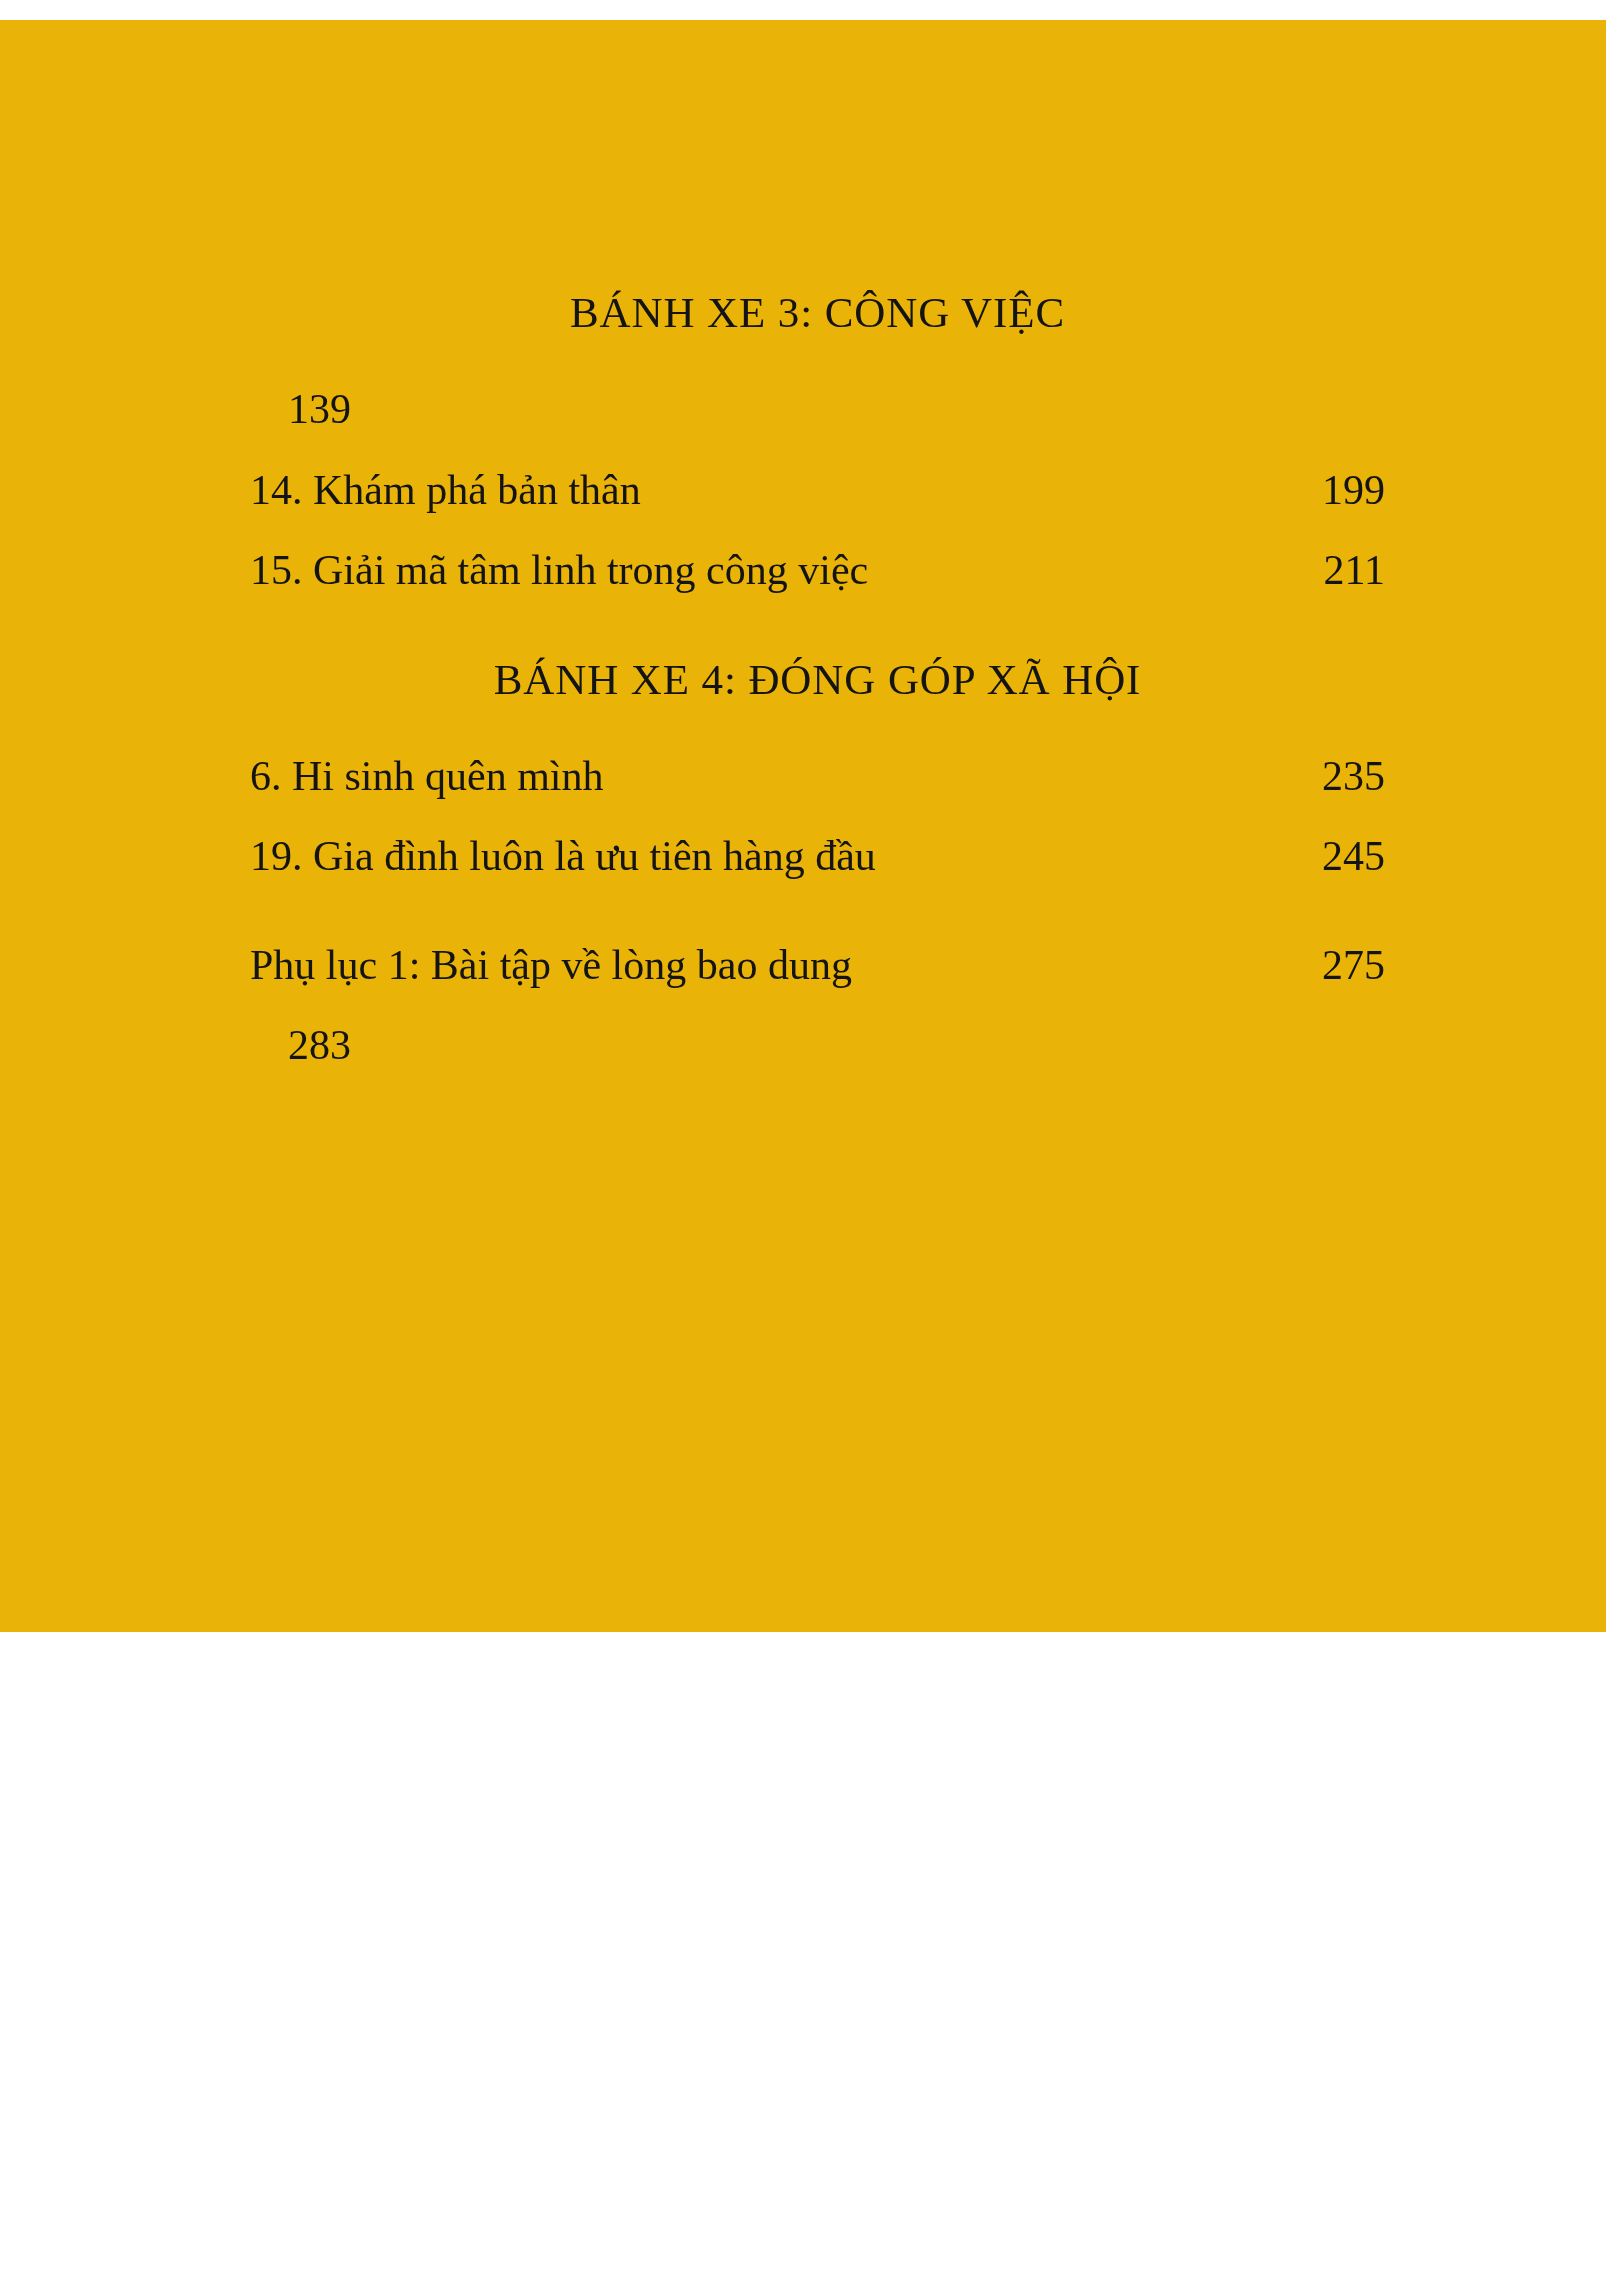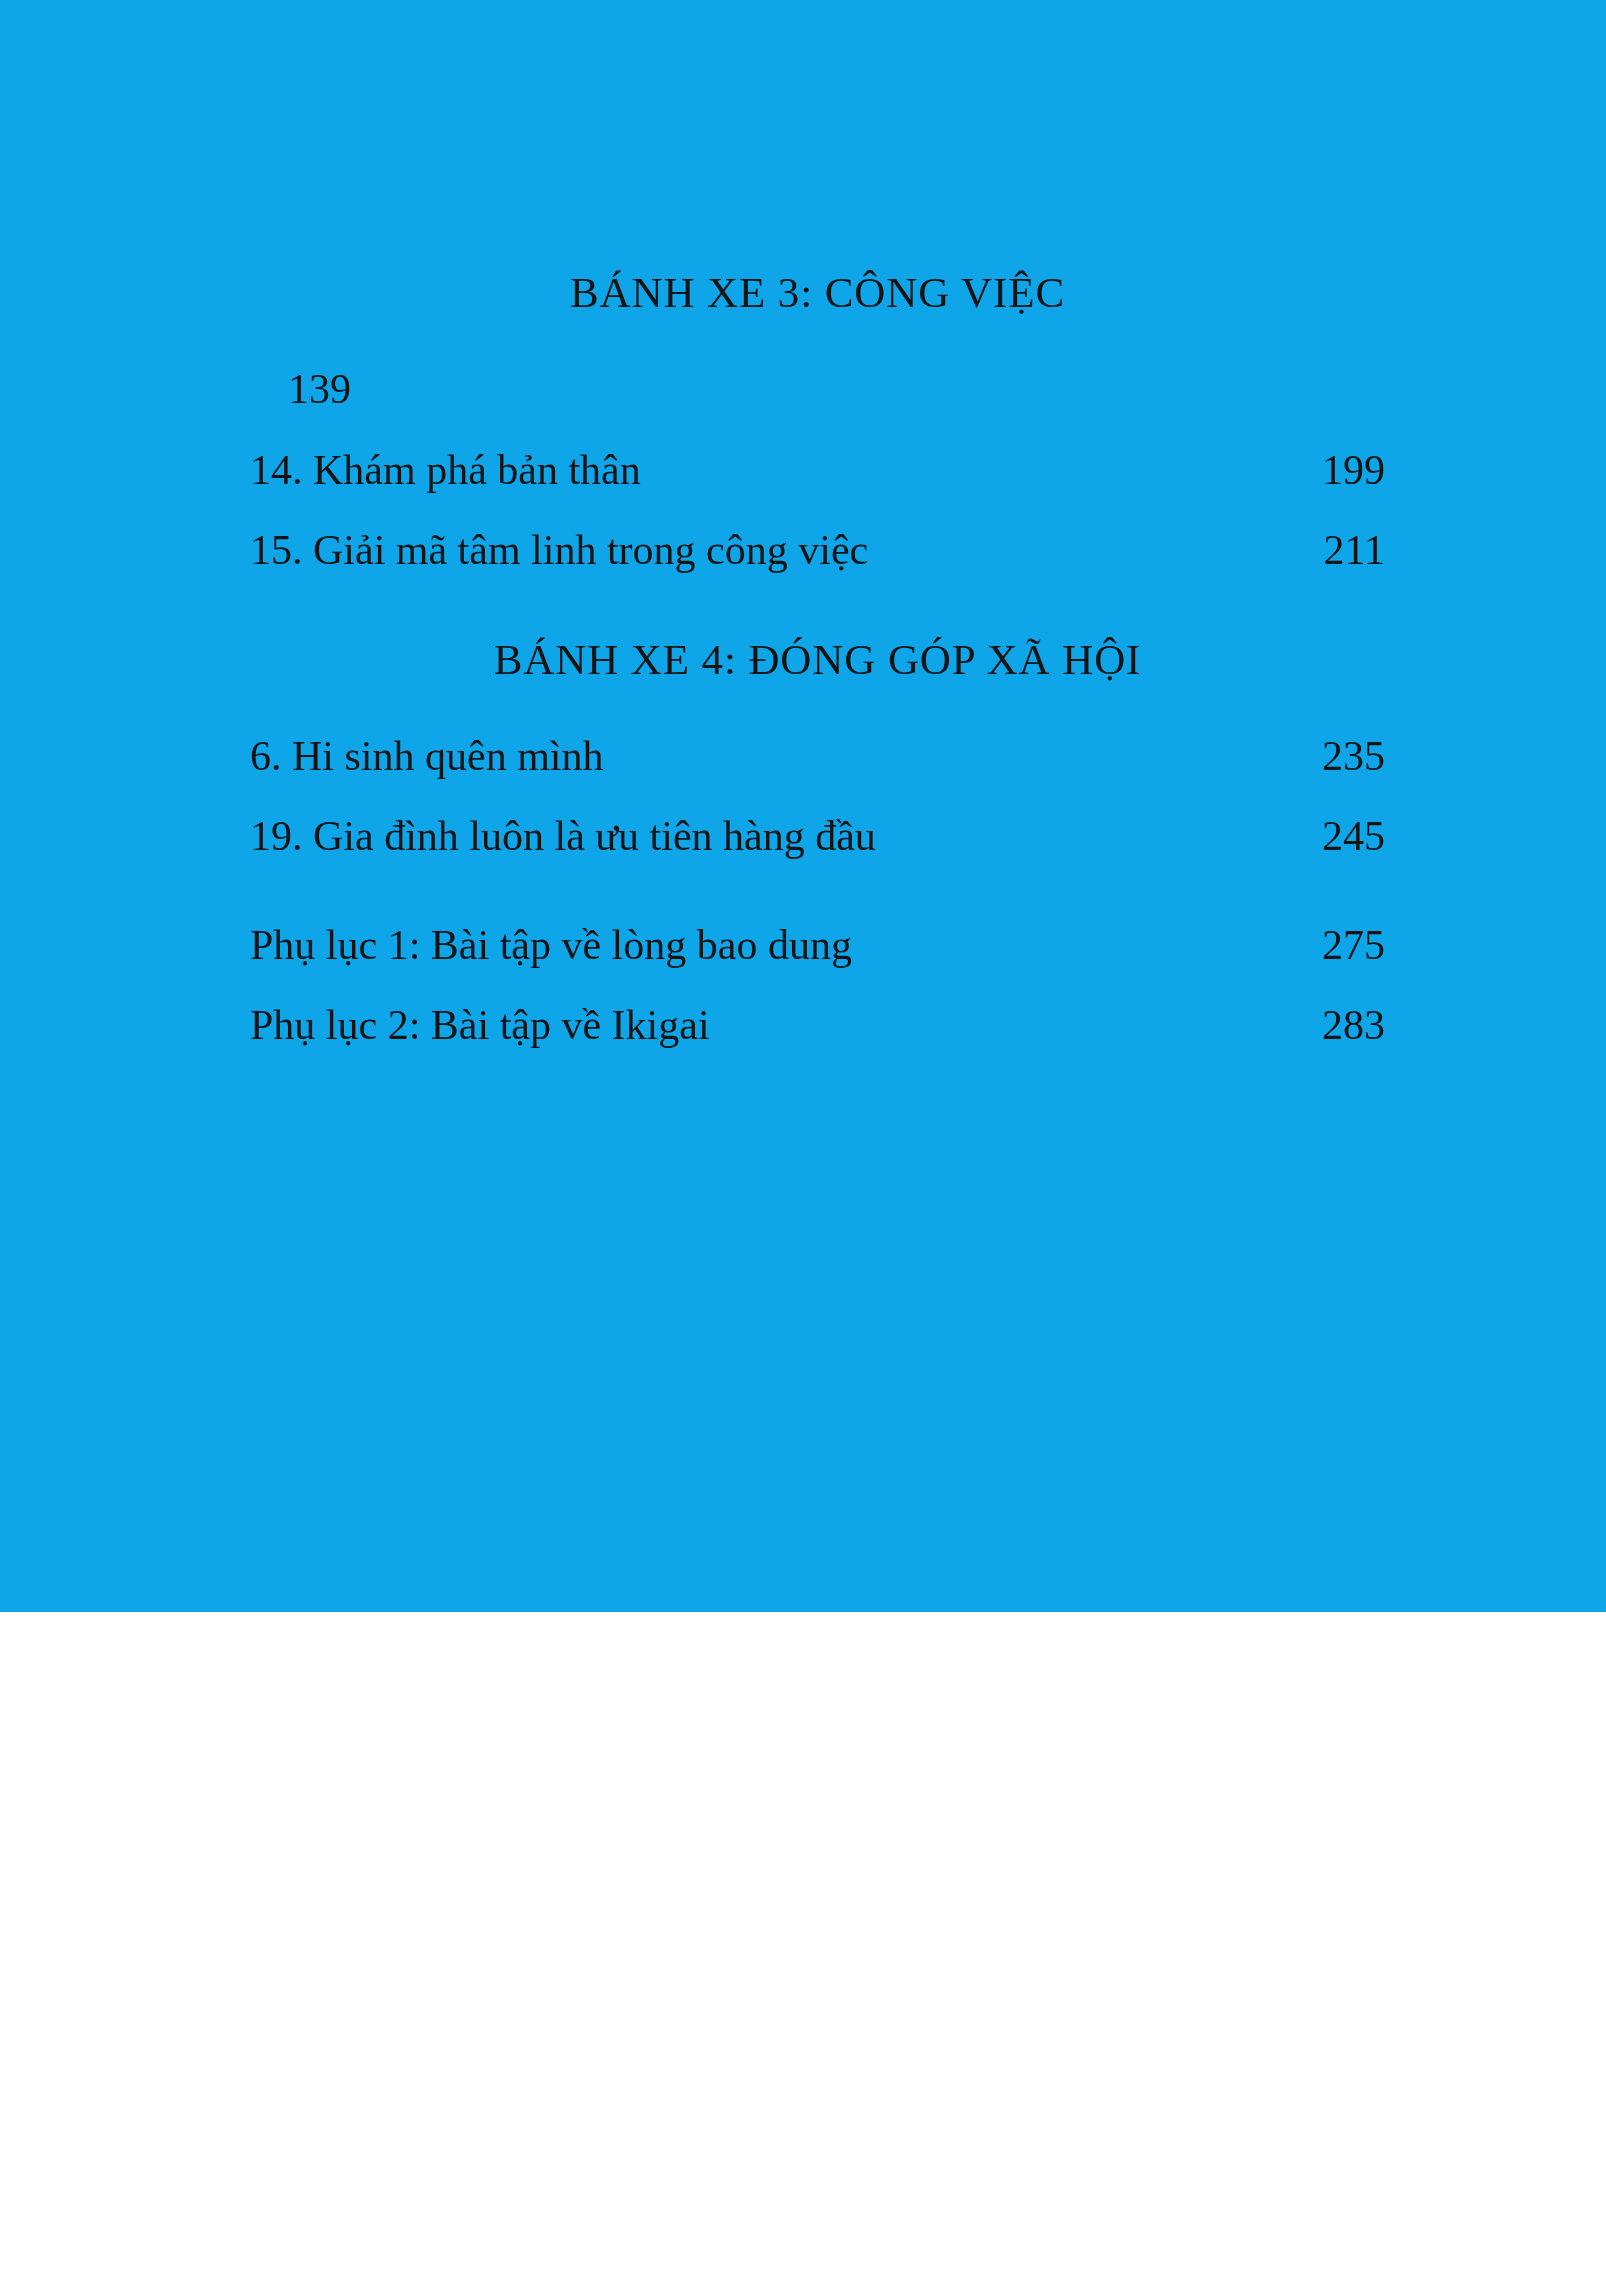--- a/index.html
+++ b/index.html
@@ -11,21 +11,22 @@
     height: 2289px;
     background: #ffffff;
     font-family: "Liberation Serif", "DejaVu Serif", serif;
     color: #141414;
     overflow: hidden;
   }
   .page {
     position: relative;
     width: 1606px;
     height: 1612px;
-    background: #0ea5e9;
+    background: #eab308;
+    margin-top: 20px;
   }
   .toc {
     position: absolute;
     top: 268px;
     left: 250px;
     width: 1135px;
   }
   .section-heading {
     text-align: center;
     font-size: 43px;
@@ -94,20 +95,19 @@
         <span class="toc-page">245</span>
       </div>
     </div>
 
     <div class="appendix">
       <div class="toc-row">
         <span class="toc-label">Phụ lục 1: Bài tập về lòng bao dung</span>
         <span class="toc-page">275</span>
       </div>
       <div class="toc-row">
-        <span class="toc-label">Phụ lục 2: Bài tập về Ikigai</span>
         <span class="toc-page">283</span>
       </div>
     </div>
 
   </div>
 </div>
 
 
 </body></html>

